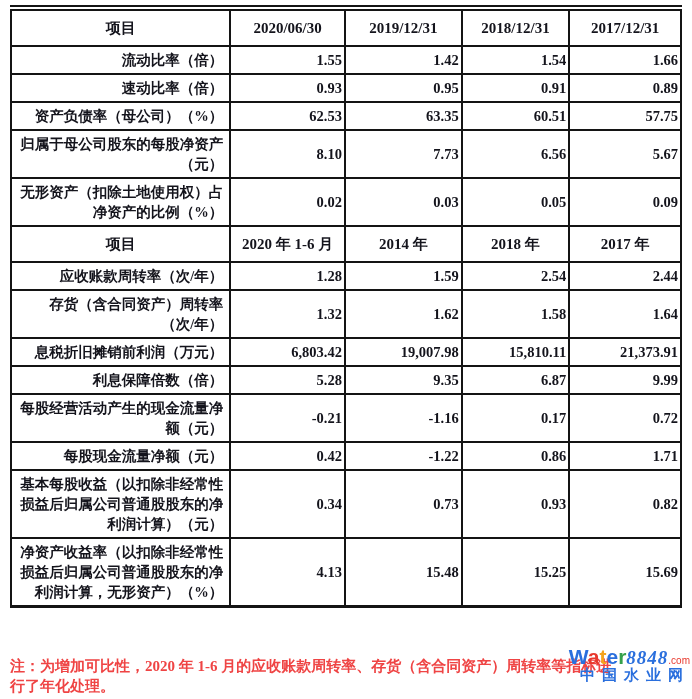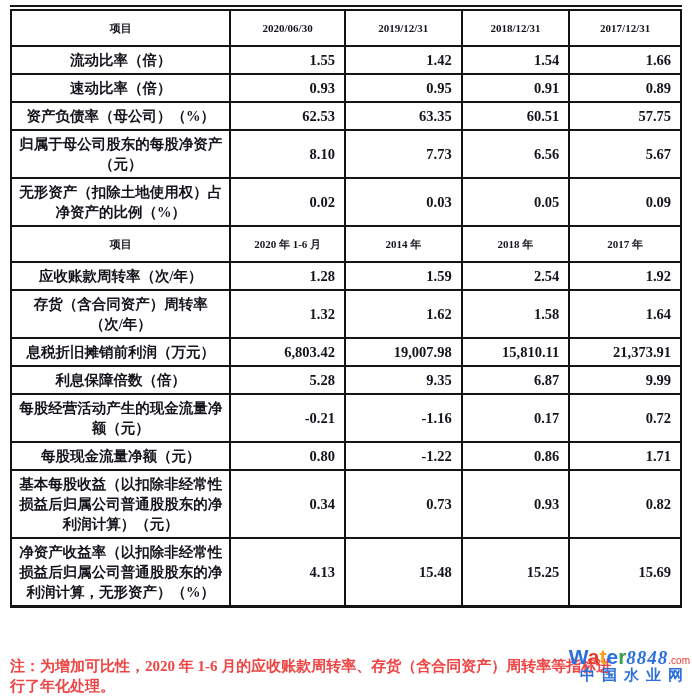--- a/index.html
+++ b/index.html
@@ -12,28 +12,28 @@
     position:absolute;left:10px;top:5px;width:672px;
     border-top:2px solid #141414;padding-top:2px;
   }
   table{
     border-collapse:collapse;width:100%;table-layout:fixed;
     border-top:2px solid #141414;border-bottom:3px solid #141414;
     border-left:2px solid #141414;border-right:2px solid #141414;
   }
   th,td{border:2px solid #141414;vertical-align:middle;}
   th.item-h,th.col-h{
-    font-size:11px;text-align:center;padding:5px 2px;height:24px;
+    font-size:15px;text-align:center;padding:5px 2px;height:24px;
     font-weight:700;
   }
   td.label{
-    font-size:14.5px;text-align:center;padding:3px 6px;line-height:20px;
+    font-size:14.5px;text-align:right;padding:3px 6px;line-height:20px;
   }
   td.val{
-    font-size:14.5px;text-align:right;padding:3px 9px;line-height:20px;
+    font-size:14.5px;text-align:right;padding:3px 2px;line-height:20px;
   }
   .note{
     position:absolute;left:10px;top:656px;width:672px;
     font-size:15px;line-height:20px;color:#ef4444;
   }
   .watermark{
     position:absolute;right:2px;top:646px;width:220px;text-align:right;
     font-family:"Liberation Sans","DejaVu Sans",sans-serif;line-height:1;
   }
   .wm-line1{white-space:nowrap;}
@@ -107,21 +107,21 @@
             <th class="col-h">2020 年 1-6 月</th>
             <th class="col-h">2014 年</th>
             <th class="col-h">2018 年</th>
             <th class="col-h">2017 年</th>
           </tr>
           <tr>
             <td class="label">应收账款周转率（次/年）</td>
             <td class="val">1.28</td>
             <td class="val">1.59</td>
             <td class="val">2.54</td>
-            <td class="val">1.92</td>
+            <td class="val">2.44</td>
           </tr>
           <tr>
             <td class="label">存货（含合同资产）周转率（次/年）</td>
             <td class="val">1.32</td>
             <td class="val">1.62</td>
             <td class="val">1.58</td>
             <td class="val">1.64</td>
           </tr>
           <tr>
             <td class="label">息税折旧摊销前利润（万元）</td>
@@ -139,21 +139,21 @@
           </tr>
           <tr>
             <td class="label">每股经营活动产生的现金流量净额（元）</td>
             <td class="val">-0.21</td>
             <td class="val">-1.16</td>
             <td class="val">0.17</td>
             <td class="val">0.72</td>
           </tr>
           <tr>
             <td class="label">每股现金流量净额（元）</td>
-            <td class="val">0.80</td>
+            <td class="val">0.42</td>
             <td class="val">-1.22</td>
             <td class="val">0.86</td>
             <td class="val">1.71</td>
           </tr>
           <tr>
             <td class="label">基本每股收益（以扣除非经常性损益后归属公司普通股股东的净利润计算）（元）</td>
             <td class="val">0.34</td>
             <td class="val">0.73</td>
             <td class="val">0.93</td>
             <td class="val">0.82</td>

